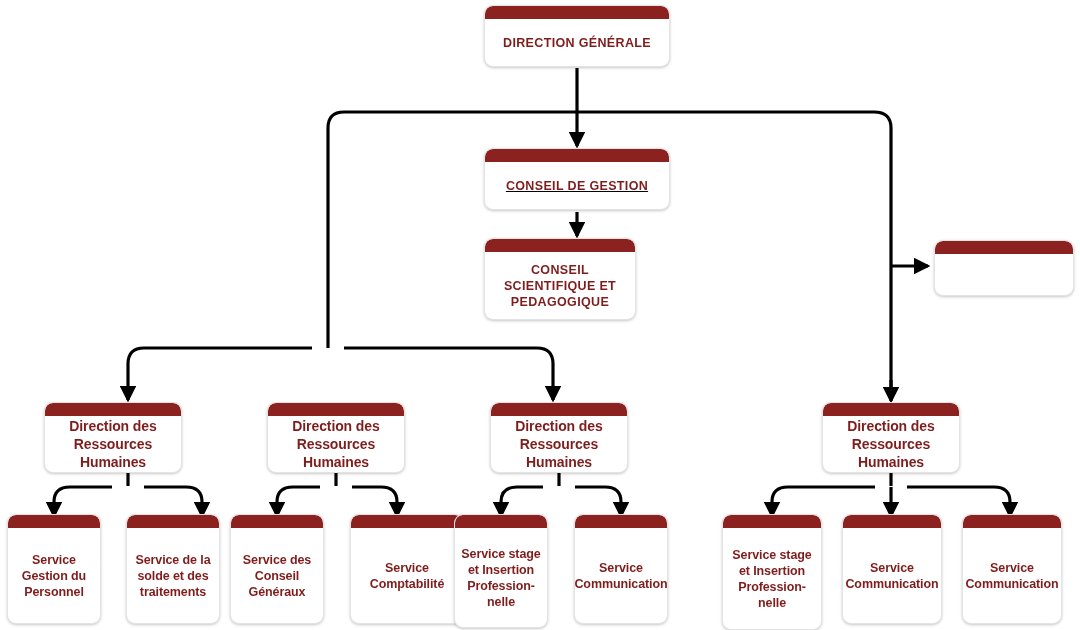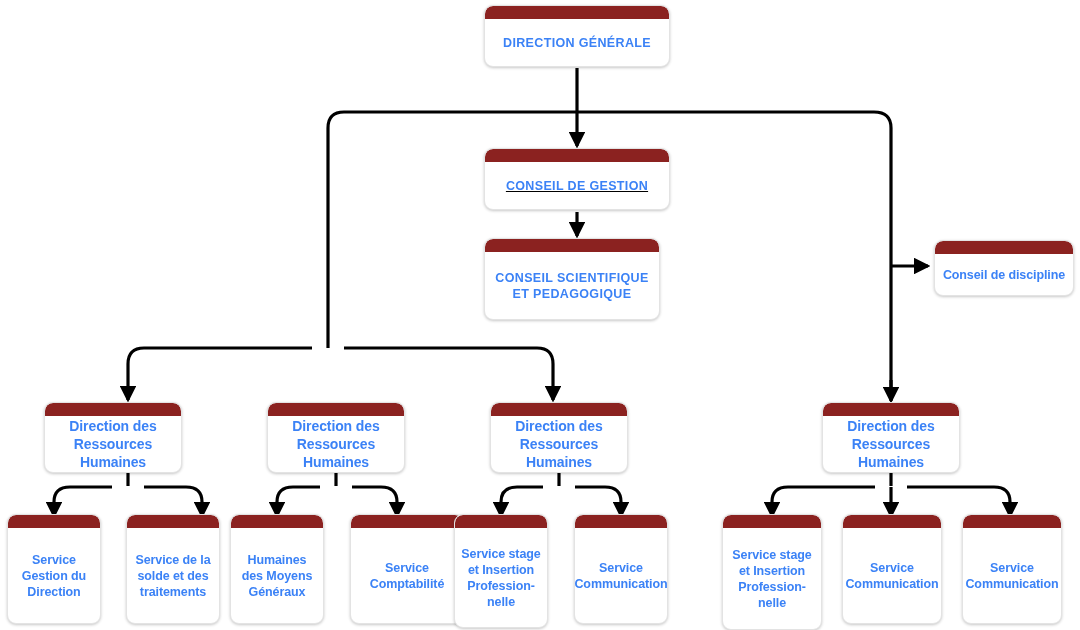--- a/index.html
+++ b/index.html
@@ -30,21 +30,21 @@
     background:#8B2220;
     border-radius:8px 8px 0 0;
   }
   .node .body{
     flex:1 1 auto;
     display:flex;
     align-items:center;
     justify-content:center;
     text-align:center;
     padding:2px 6px;
-    color:#3b82f6;
+    color:#7f1d1d;
     font-weight:bold;
     line-height:1.28;
     letter-spacing:-0.1px;
   }
   .t-caps .body{font-size:12.5px;letter-spacing:0.35px;}
   .t-mid  .body{font-size:12.5px;}
   .t-unit .body{font-size:14px;}
   .t-svc  .body{font-size:12.5px;}
   .t-svc-light .body{font-weight:bold;}
 </style>
@@ -111,28 +111,27 @@
   <div class="node t-caps" style="left:484px;top:5px;width:186px;height:62px;">
     <div class="bar"></div>
     <div class="body">DIRECTION GÉNÉRALE</div>
   </div>
 
   <div class="node t-caps" style="left:484px;top:148px;width:186px;height:62px;text-decoration:underline;">
     <div class="bar"></div>
     <div class="body">CONSEIL DE GESTION</div>
   </div>
 
-  <div class="node t-caps" style="left:484px;top:238px;width:176px;height:82px;">
+  <div class="node t-caps" style="left:484px;top:238px;width:152px;height:82px;">
     <div class="bar"></div>
     <div class="body">CONSEIL SCIENTIFIQUE ET PEDAGOGIQUE</div>
   </div>
 
   <div class="node t-mid" style="left:934px;top:240px;width:140px;height:56px;">
     <div class="bar"></div>
-    <div class="body">Conseil de discipline</div>
   </div>
 
   <div class="node t-unit" style="left:44px;top:402px;width:138px;height:71px;">
     <div class="bar"></div>
     <div class="body">Direction des Ressources Humaines</div>
   </div>
 
   <div class="node t-unit" style="left:267px;top:402px;width:138px;height:71px;">
     <div class="bar"></div>
     <div class="body">Direction des Ressources Humaines</div>
@@ -143,31 +142,31 @@
     <div class="body">Direction des Ressources Humaines</div>
   </div>
 
   <div class="node t-unit" style="left:822px;top:402px;width:138px;height:71px;">
     <div class="bar"></div>
     <div class="body">Direction des Ressources Humaines</div>
   </div>
 
   <div class="node t-svc" style="left:7px;top:514px;width:94px;height:110px;">
     <div class="bar"></div>
-    <div class="body">Service Gestion du Direction</div>
+    <div class="body">Service Gestion du Personnel</div>
   </div>
 
   <div class="node t-svc" style="left:126px;top:514px;width:94px;height:110px;justify-content:center;">
     <div class="bar"></div>
     <div class="body">Service de la solde et des traitements</div>
   </div>
 
   <div class="node t-svc" style="left:230px;top:514px;width:94px;height:110px;">
     <div class="bar"></div>
-    <div class="body">Humaines des Moyens Généraux</div>
+    <div class="body">Service des Conseil Généraux</div>
   </div>
 
   <div class="node t-svc t-svc-light" style="left:350px;top:514px;width:114px;height:110px;">
     <div class="bar"></div>
     <div class="body">Service Comptabilité</div>
   </div>
 
   <div class="node t-svc" style="left:454px;top:514px;width:94px;height:114px;">
     <div class="bar"></div>
     <div class="body">Service stage et Insertion Profession-nelle</div>

